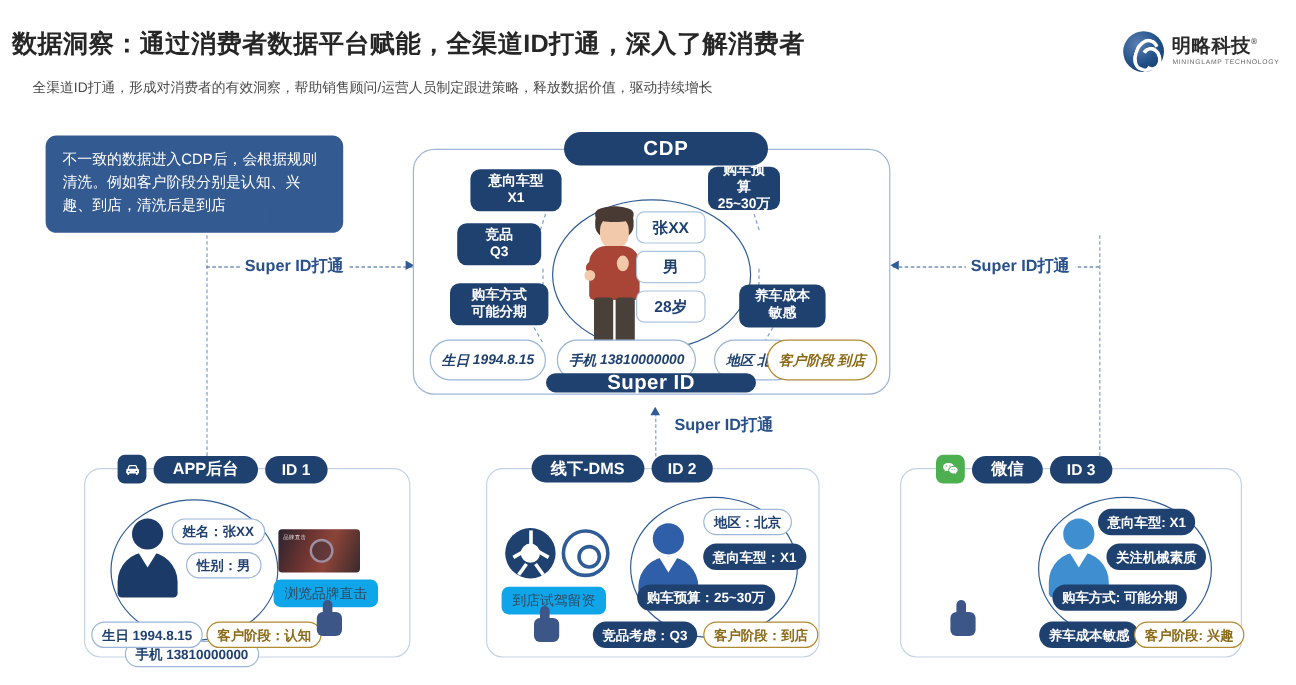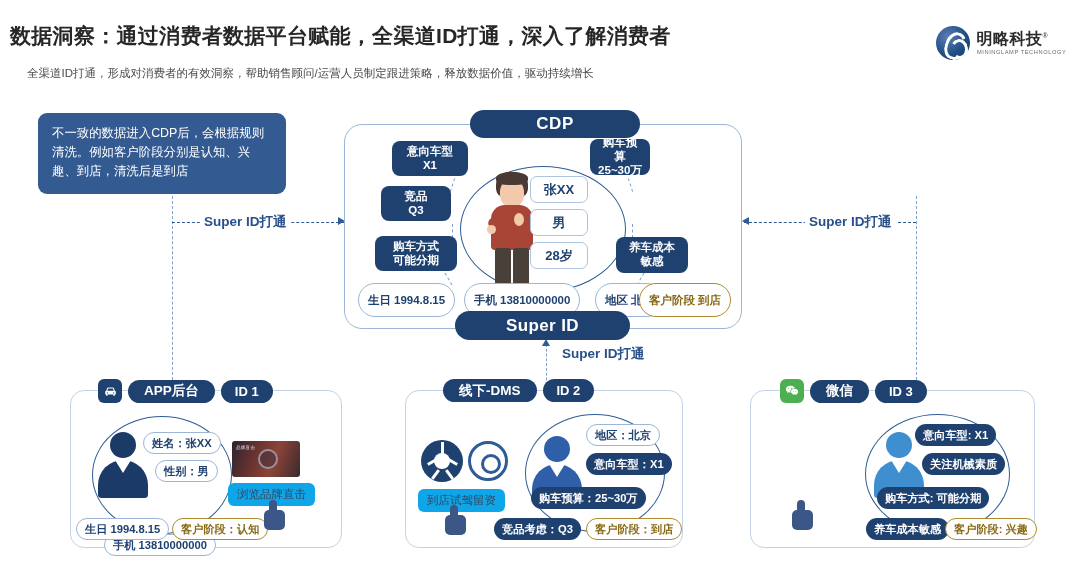--- a/index.html
+++ b/index.html
@@ -95,21 +95,21 @@
     border: 1.4px solid #9cb6d8; border-radius: 18px;
     background: #ffffff;
   }
   .cdp-head {
     position: absolute; left: 470px; top: 110px;
     width: 170px; height: 28px; font-size: 17px; letter-spacing: .6px;
     z-index: 4;
   }
   .superid-head {
     position: absolute; left: 455px; top: 311px;
-    width: 175px; height: 29px; font-size: 17px; letter-spacing: .4px;
+    width: 175px; height: 16px; font-size: 17px; letter-spacing: .4px;
     z-index: 4;
   }
   .cdp-circle {
     position: absolute; left: 460px; top: 166px;
     width: 166px; height: 126px;
     border: 1.6px solid #2f5c96; border-radius: 50%;
     background: transparent;
   }
 
   
@@ -132,21 +132,21 @@
     background: #ffffff; border: 1.4px solid #acc3e0; border-radius: 7px;
     color: #1f4170; font-size: 13px; font-weight: bold;
     display: flex; align-items: center; justify-content: center;
   }
   .idchip-name { left: 530px; top: 176px; width: 58px; height: 27px; }
   .idchip-sex  { left: 530px; top: 209px; width: 58px; height: 27px; }
   .idchip-age  { left: 530px; top: 242px; width: 58px; height: 27px; }
 
   .basechip {
     position: absolute; top: 283px; z-index: 3; height: 23px;
-    font-size: 11.5px; padding: 16px 9px;
+    font-size: 11.5px; padding: 16px 9px; font-style: italic;
   }
   .base-birth { left: 358px; }
   .base-phone { left: 464px; }
   .base-city  { left: 595px; }
   .base-stage { left: 639px; }
   .basechip .k { font-weight: bold; margin-right: 3px; }
 
   
   .person { position: absolute; z-index: 2; }
   .p-hair { position:absolute; border-radius: 46% 46% 40% 40%; background:#4a3a34; }

